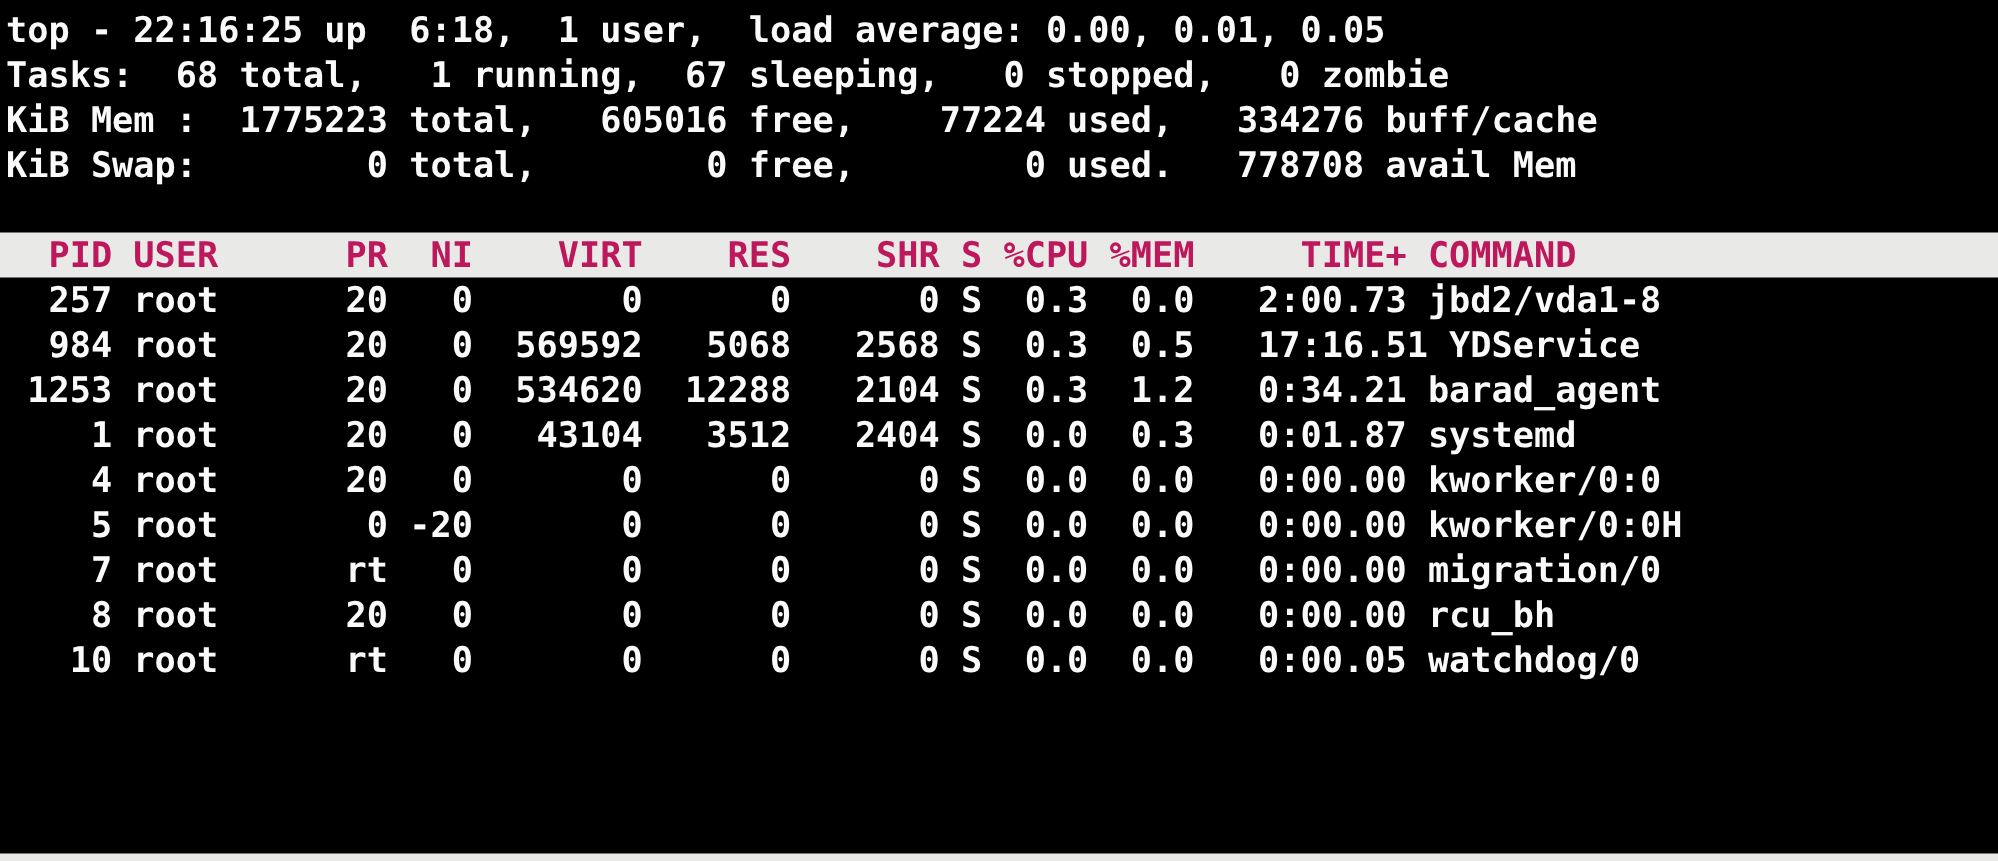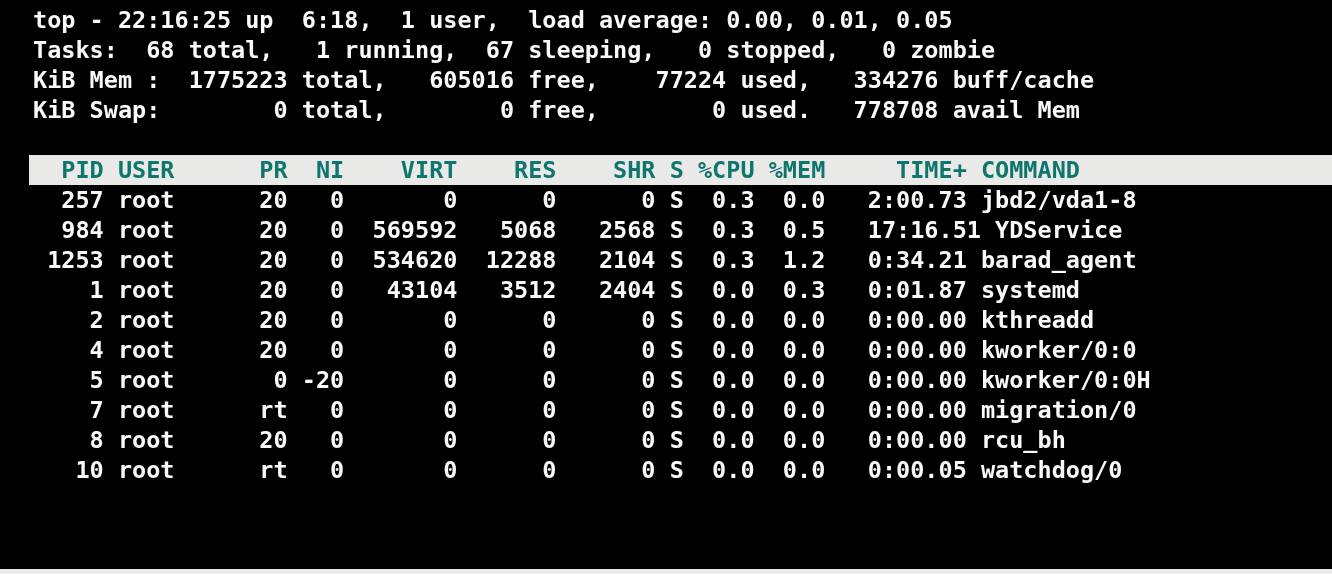--- a/index.html
+++ b/index.html
@@ -21,25 +21,24 @@
     cursor: text;
   }
   .screen {
     padding-top: 5px;
   }
   .line {
     height: 30px;
     white-space: pre;
     padding-left: 4px;
     overflow: hidden;
-    margin-left: 29px;
   }
   .header-row {
     background: #e9e9e7;
-    color: #0f766e;
+    color: #be185d;
   }
   .bottom-strip {
     position: absolute;
     left: 0;
     bottom: 0;
     width: 1332px;
     height: 5px;
     background: #e9e9e7;
   }
 </style>
@@ -52,21 +51,20 @@
     <div class="line">Tasks:  68 total,   1 running,  67 sleeping,   0 stopped,   0 zombie</div>
     <div class="line">KiB Mem :  1775223 total,   605016 free,    77224 used,   334276 buff/cache</div>
     <div class="line">KiB Swap:        0 total,        0 free,        0 used.   778708 avail Mem</div>
     <div class="line"></div>
     <div class="line header-row">  PID USER      PR  NI    VIRT    RES    SHR S %CPU %MEM     TIME+ COMMAND     </div>
     <div id="process-rows">
         <div class="line">  257 root      20   0       0      0      0 S  0.3  0.0   2:00.73 jbd2/vda1-8 </div>
         <div class="line">  984 root      20   0  569592   5068   2568 S  0.3  0.5   17:16.51 YDService   </div>
         <div class="line"> 1253 root      20   0  534620  12288   2104 S  0.3  1.2   0:34.21 barad_agent </div>
         <div class="line">    1 root      20   0   43104   3512   2404 S  0.0  0.3   0:01.87 systemd     </div>
-        <div class="line">    2 root      20   0       0      0      0 S  0.0  0.0   0:00.00 kthreadd    </div>
         <div class="line">    4 root      20   0       0      0      0 S  0.0  0.0   0:00.00 kworker/0:0 </div>
         <div class="line">    5 root       0 -20       0      0      0 S  0.0  0.0   0:00.00 kworker/0:0H</div>
         <div class="line">    7 root      rt   0       0      0      0 S  0.0  0.0   0:00.00 migration/0 </div>
         <div class="line">    8 root      20   0       0      0      0 S  0.0  0.0   0:00.00 rcu_bh      </div>
         <div class="line">   10 root      rt   0       0      0      0 S  0.0  0.0   0:00.05 watchdog/0  </div>
       </div>
   </div>
   <div class="bottom-strip"></div>
 </div>
 

